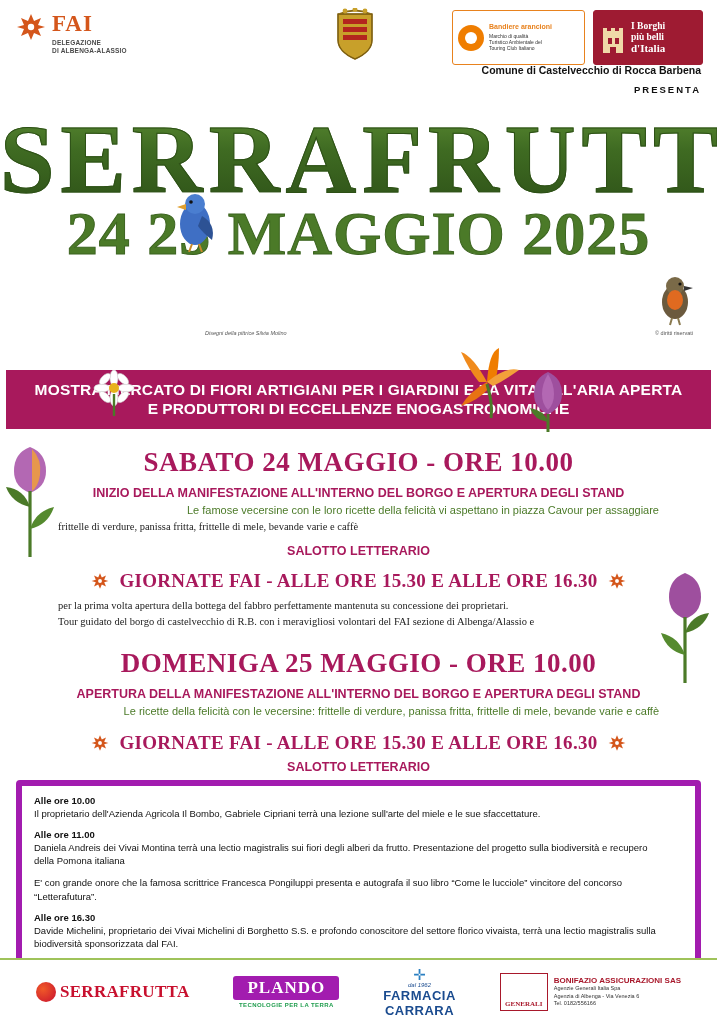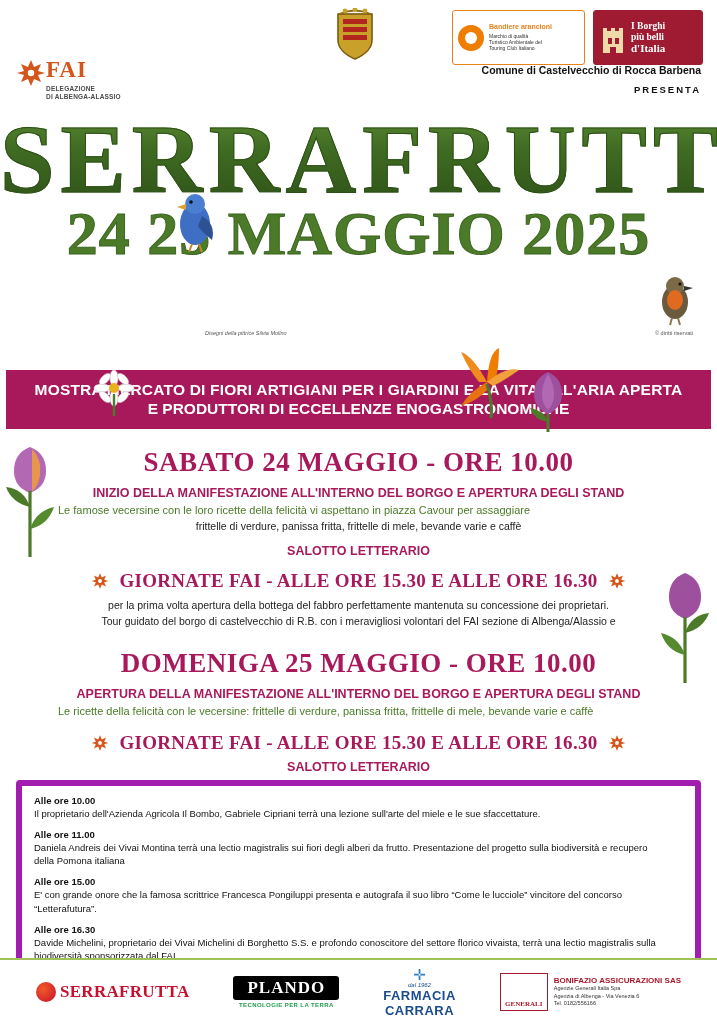--- a/index.html
+++ b/index.html
@@ -17,21 +17,21 @@
 
   
   .header {
     position: relative;
     height: 100px;
     padding: 8px 14px 0 14px;
   }
   .fai-logo {
     position: absolute;
     left: 16px; top: 12px;
-    display: flex; align-items: flex-start;  margin-top: 46px;
+    display: flex; align-items: flex-start; gap: 6px;
   }
   .fai-mark {
     width: 30px; height: 30px;
     position: relative;
     flex: none;
   }
   .fai-text-top {
     font-size: 23px; font-weight: bold; color: #d4561b;
     letter-spacing: 1px; line-height: 1;
     font-family: "Liberation Serif", serif;
@@ -173,26 +173,25 @@
     color: #a8195c;
     letter-spacing: .5px;
     margin: 8px 0 8px 0;
   }
   .subhead {
     text-align: center;
     font-size: 12.5px; font-weight: bold; color: #a8195c;
     margin: 4px 0 3px 0;
   }
   .green-line {
-    text-align: left;
+    text-align: right;
     font-size: 11px; color: #4b7a28; line-height: 1.45;
   }
   .body-line {
-    text-align: center;
-    font-size: 10.5px; color: #222; line-height: 1.5;
+    font-size: 10.5px; color: #222; line-height: 1.5; font-family: Liberation Serif, serif;
   }
   .salotto {
     text-align: center;
     font-size: 12.5px; font-weight: bold; color: #a8195c;
     margin: 10px 0 4px 0;
   }
   .fai-row {
     display: flex; align-items: center; justify-content: center;
     gap: 10px; margin: 12px 0 6px 0;
   }
@@ -230,21 +229,21 @@
   .f-serrafrutta .apple {
     width: 20px; height: 20px; border-radius: 50%;
     background: radial-gradient(circle at 35% 35%, #f05a28, #c8102e);
   }
   .f-serrafrutta .nm {
     font-size: 17px; font-weight: bold; color: #c8102e;
     font-family: "Liberation Serif", serif; letter-spacing: .3px;
   }
   .f-plando { text-align: center; }
   .f-plando .box {
-    background: #000000; color: #fff;
+    background: #a21caf; color: #fff;
     font-size: 17px; font-weight: bold; letter-spacing: 1px;
     padding: 2px 14px; border-radius: 3px;
     font-family: "Liberation Serif", serif;
   }
   .f-plando .sub { font-size: 6px; color: #1f9d4d; font-weight: bold; margin-top: 2px; letter-spacing: .4px;}
   .f-farmacia { text-align: center; color: #1a4b8f; }
   .f-farmacia .cross { font-size: 15px; color: #2a7fc1; line-height: 1; }
   .f-farmacia .t0 { font-size: 6px; font-style: italic; }
   .f-farmacia .t1 { font-size: 13px; font-weight: bold; letter-spacing: .5px; }
   .f-farmacia .t2 { font-size: 13px; font-weight: bold; letter-spacing: .5px; }
@@ -467,21 +466,20 @@
 <div class="salotto-box">
   <div class="sb-item">
     <div class="sb-time">Alle ore 10.00</div>
     <div class="sb-text">Il proprietario dell'Azienda Agricola Il Bombo, Gabriele Cipriani terrà una lezione sull'arte del miele e le sue sfaccettature.</div>
   </div>
   <div class="sb-item">
     <div class="sb-time">Alle ore 11.00</div>
     <div class="sb-text">Daniela Andreis dei Vivai Montina terrà una lectio magistralis sui fiori degli alberi da frutto. Presentazione del progetto sulla biodiversità e recupero della Pomona italiana</div>
   </div>
   <div class="sb-item">
-    <div class="sb-time">Alle ore 15.00</div>
     <div class="sb-text">E' con grande onore che la famosa scrittrice Francesca Pongiluppi presenta e autografa il suo libro “Come le lucciole” vincitore del concorso “Letterafutura”.</div>
   </div>
   <div class="sb-item">
     <div class="sb-time">Alle ore 16.30</div>
     <div class="sb-text">Davide Michelini, proprietario dei Vivai Michelini di Borghetto S.S. e profondo conoscitore del settore florico vivaista, terrà una lectio magistralis sulla biodiversità sponsorizzata dal FAI.</div>
   </div>
 </div>
 
 <div class="footer">
 

